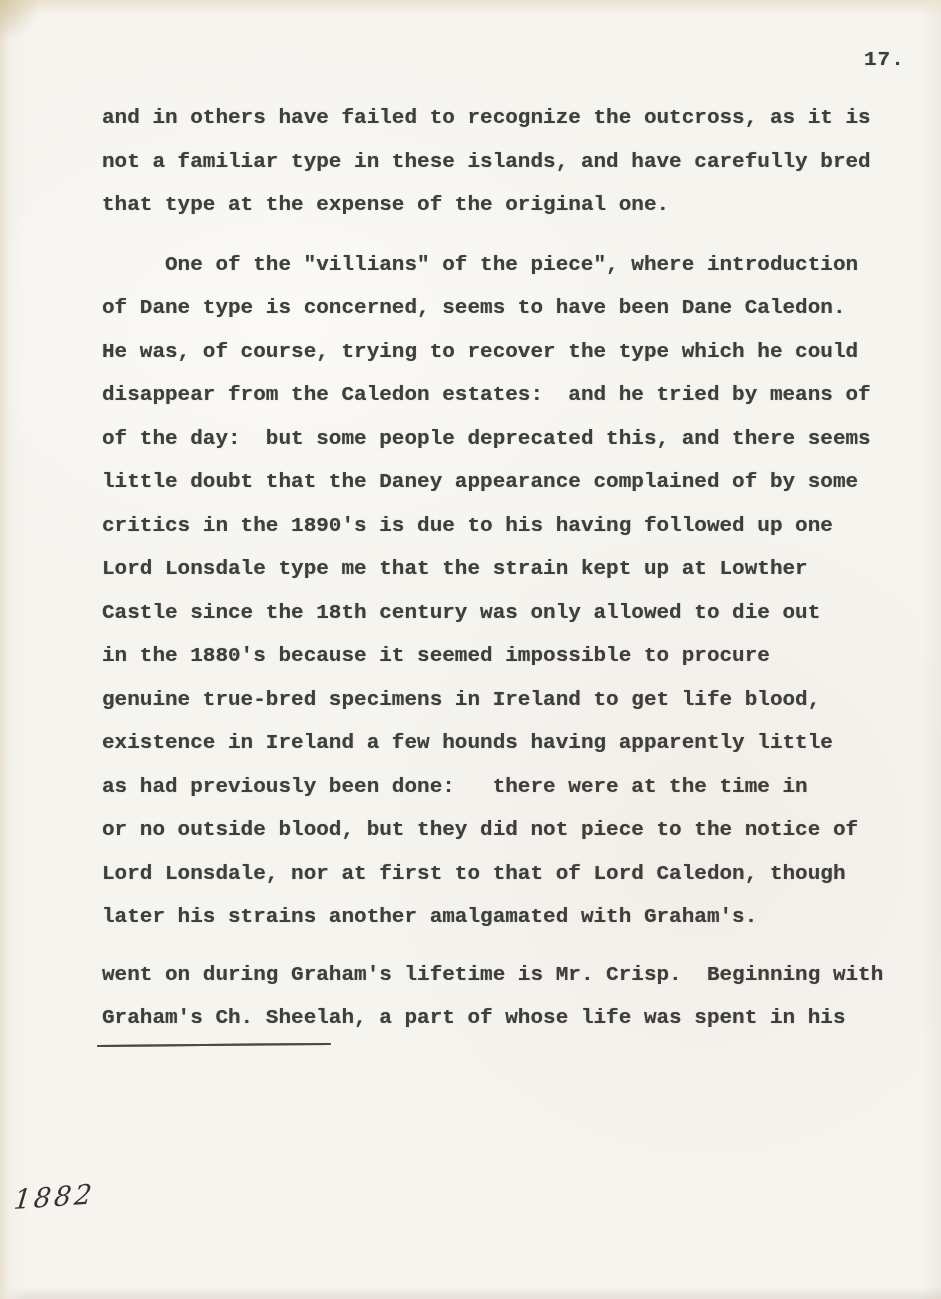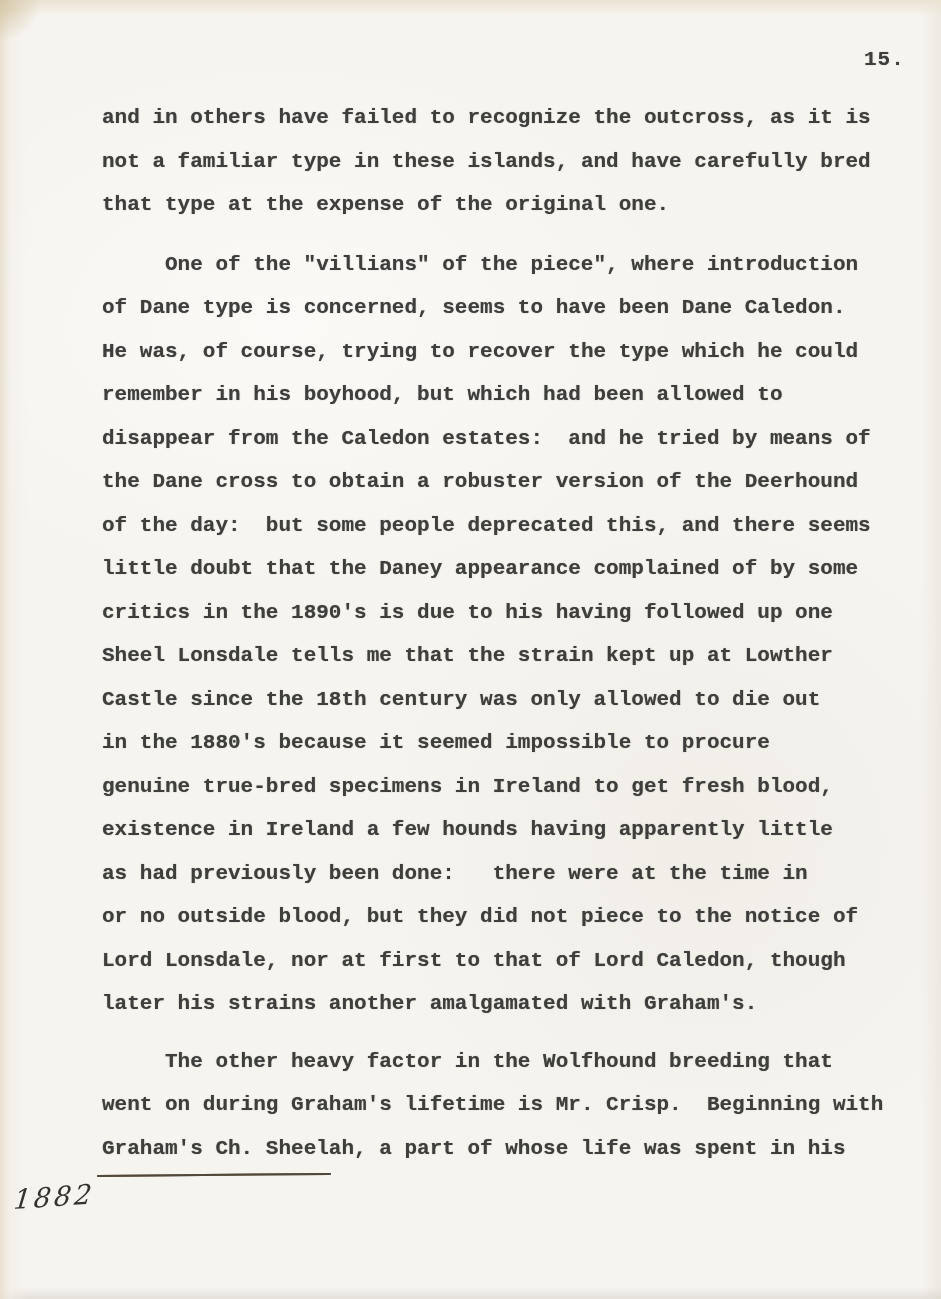--- a/index.html
+++ b/index.html
@@ -70,52 +70,49 @@
     font-size: 27px;
     color: #34322e;
     letter-spacing: 3px;
     transform: rotate(-4deg) skewX(-10deg);
     transform-origin: left center;
   }
 </style>
 </head>
 <body>
 
-<div class="typed page-number">15.</div>
+<div class="typed page-number">17.</div>
 
 <div class="margin-note">1882</div>
 
 <div class="content typed">
 
   <div class="para">
     <div class="line">and in others have failed to recognize the outcross, as it is</div>
     <div class="line">not a familiar type in these islands, and have carefully bred</div>
     <div class="line">that type at the expense of the original one.</div>
   </div>
 
   <div class="para gap-p2">
     <div class="line first-indent">One of the "villians" of the piece", where introduction</div>
     <div class="line">of Dane type is concerned, seems to have been Dane Caledon.</div>
     <div class="line">He was, of course, trying to recover the type which he could</div>
-    <div class="line">remember in his boyhood, but which had been allowed to</div>
     <div class="line">disappear from the Caledon estates:  and he tried by means of</div>
-    <div class="line">the Dane cross to obtain a robuster version of the Deerhound</div>
     <div class="line">of the day:  but some people deprecated this, and there seems</div>
     <div class="line">little doubt that the Daney appearance complained of by some</div>
     <div class="line">critics in the 1890's is due to his having followed up one</div>
-    <div class="line">Sheel Lonsdale tells me that the strain kept up at Lowther</div>
+    <div class="line">Lord Lonsdale type me that the strain kept up at Lowther</div>
     <div class="line">Castle since the 18th century was only allowed to die out</div>
     <div class="line">in the 1880's because it seemed impossible to procure</div>
-    <div class="line">genuine true-bred specimens in Ireland to get fresh blood,</div>
+    <div class="line">genuine true-bred specimens in Ireland to get life blood,</div>
     <div class="line">existence in Ireland a few hounds having apparently little</div>
     <div class="line">as had previously been done:   there were at the time in</div>
     <div class="line">or no outside blood, but they did not piece to the notice of</div>
     <div class="line">Lord Lonsdale, nor at first to that of Lord Caledon, though</div>
     <div class="line">later his strains another amalgamated with Graham's.</div>
   </div>
 
   <div class="para gap-p3">
-    <div class="line first-indent">The other heavy factor in the Wolfhound breeding that</div>
     <div class="line">went on during Graham's lifetime is Mr. Crisp.  Beginning with</div>
     <div class="line"><span class="hand-underline">Graham's Ch. Sheel</span><span>ah, a part of whose life was spent in his</span></div>
   </div>
 
 </div>
 
 </body></html>

